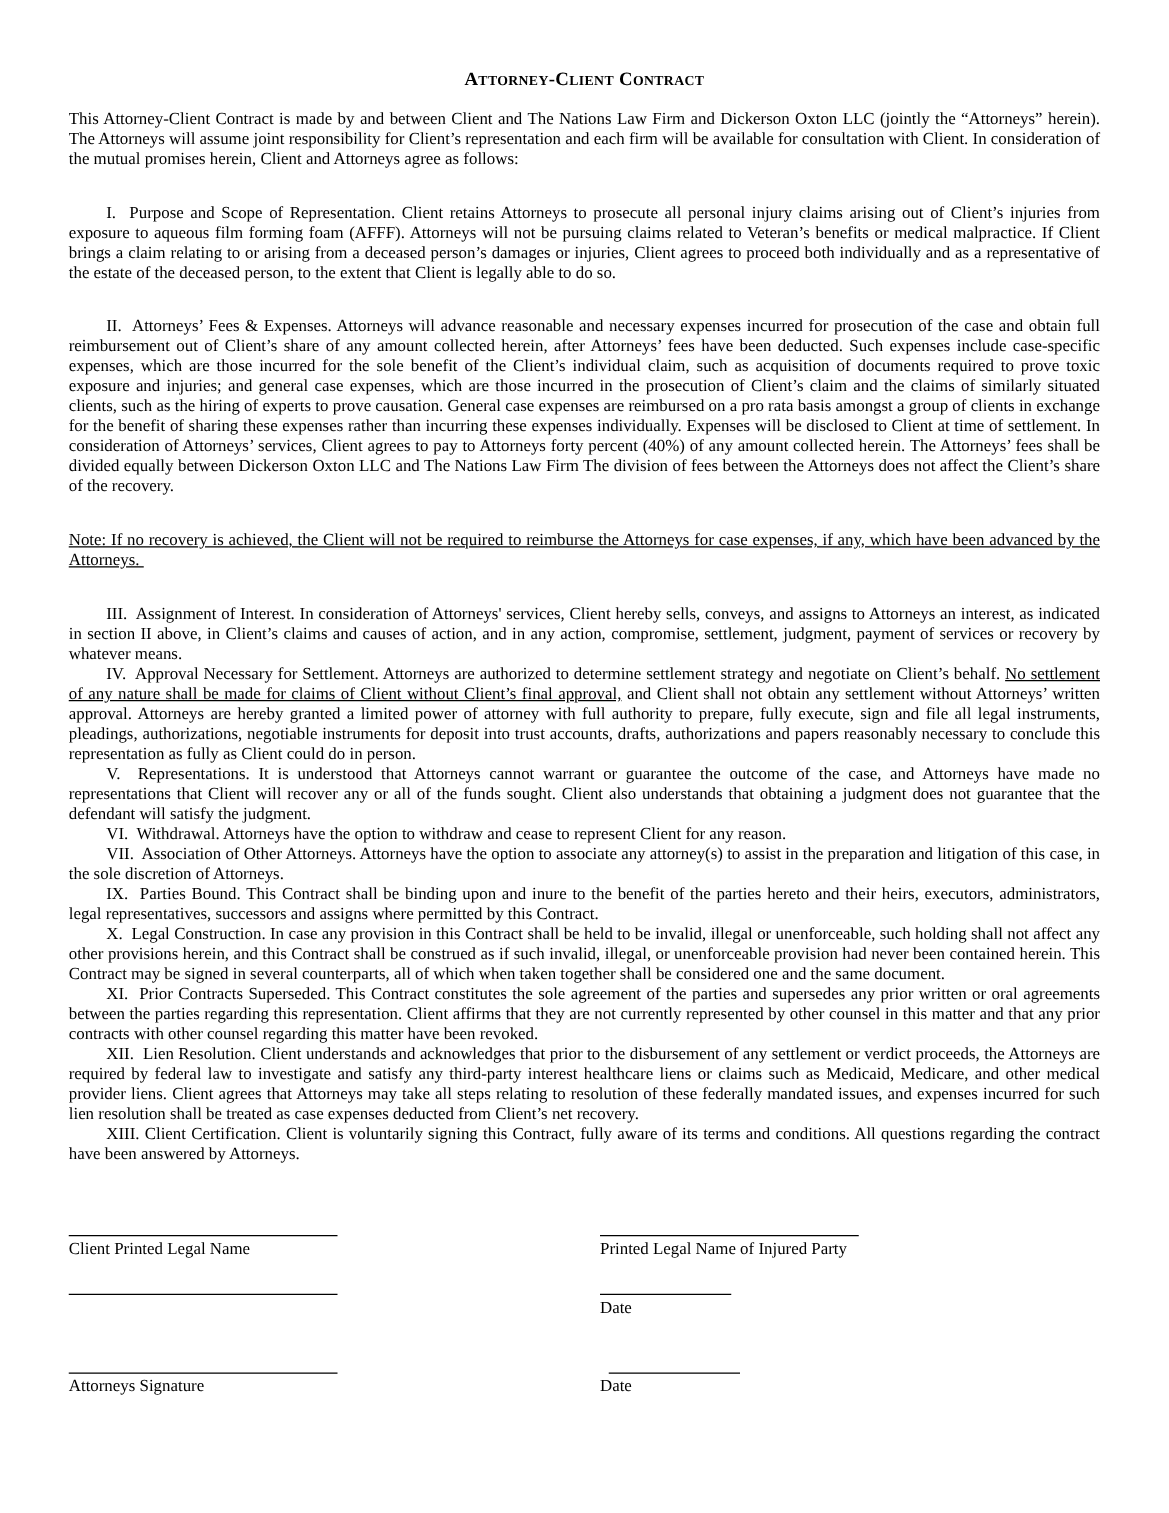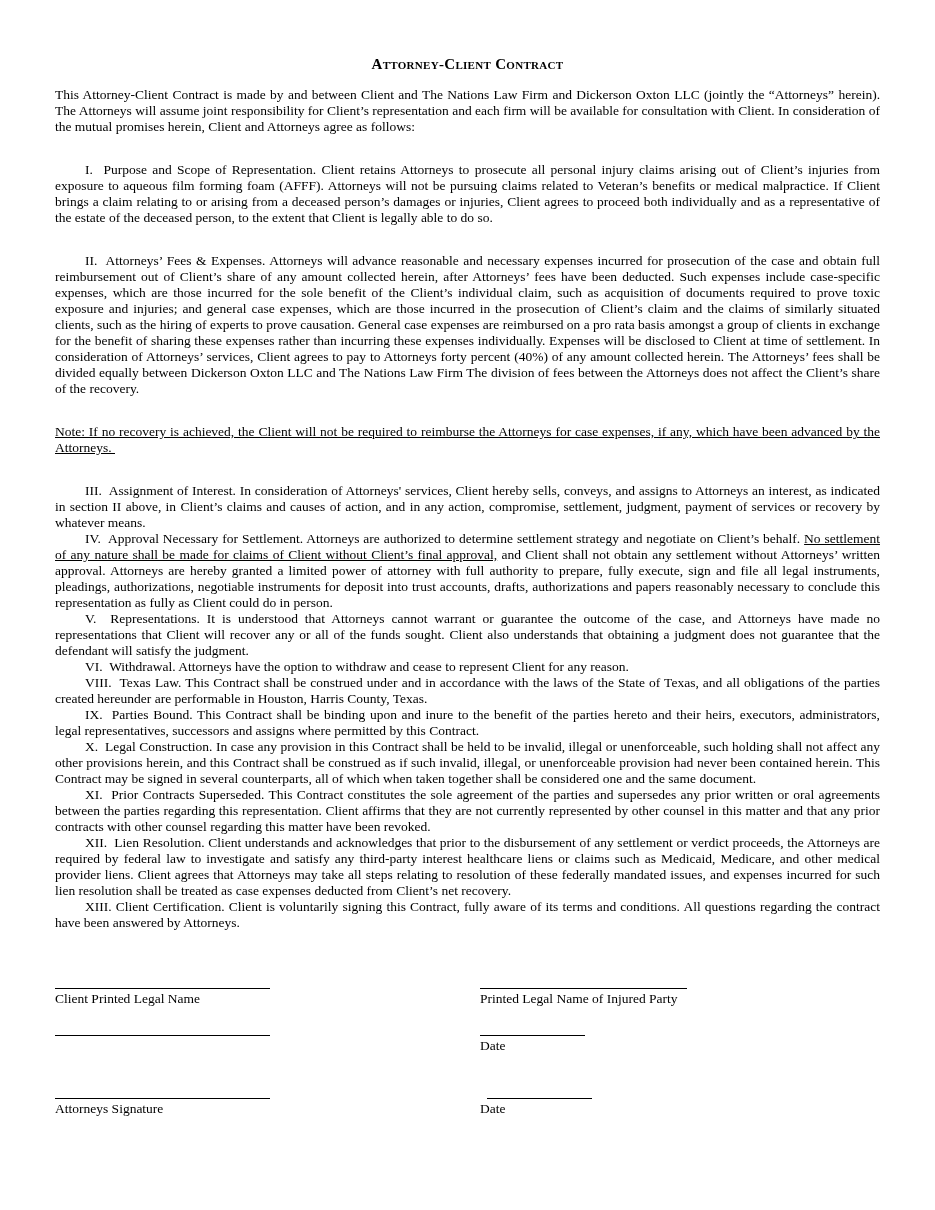--- a/index.html
+++ b/index.html
@@ -52,21 +52,21 @@
 
   <main>
       <p class="para flush"><span>This Attorney-Client Contract is made by and between </span><span class="b">Client</span><span> and </span><span class="b">The Nations Law Firm and Dickerson Oxton LLC</span><span> (jointly the “Attorneys” herein). The Attorneys will assume joint responsibility for Client’s representation and each firm will be available for consultation with Client. In consideration of the mutual promises herein, Client and Attorneys agree as follows:</span></p>
       <p class="para gap"><span class="b">I.&nbsp; Purpose and Scope of Representation</span><span>. Client retains Attorneys to prosecute all personal injury claims arising out of Client’s injuries from exposure to aqueous film forming foam (AFFF). Attorneys will not be pursuing claims related to Veteran’s benefits or medical malpractice. If Client brings a claim relating to or arising from a deceased person’s damages or injuries, Client agrees to proceed both individually and as a representative of the estate of the deceased person, to the extent that Client is legally able to do so.</span></p>
       <p class="para gap"><span class="b">II.&nbsp; Attorneys’ Fees &amp; Expenses</span><span>. Attorneys will advance reasonable and necessary expenses incurred for prosecution of the case and obtain full reimbursement out of Client’s share of any amount collected herein, after Attorneys’ fees have been deducted. Such expenses include case-specific expenses, which are those incurred for the sole benefit of the Client’s individual claim, such as acquisition of documents required to prove toxic exposure and injuries; and general case expenses, which are those incurred in the prosecution of Client’s claim and the claims of similarly situated clients, such as the hiring of experts to prove causation. General case expenses are reimbursed on a pro rata basis amongst a group of clients in exchange for the benefit of sharing these expenses rather than incurring these expenses individually. Expenses will be disclosed to Client at time of settlement. In consideration of Attorneys’ services, Client agrees to pay to Attorneys forty percent (40%) of any amount collected herein. The Attorneys’ fees shall be divided equally between Dickerson Oxton LLC and The Nations Law Firm The division of fees between the Attorneys does not affect the Client’s share of the recovery.</span></p>
       <p class="para flush gap"><span class="b u">Note: If no recovery is achieved, the Client will not be required to reimburse the Attorneys for case expenses, if any, which have been advanced by the Attorneys.&nbsp;</span></p>
       <p class="para gap"><span class="b">III.&nbsp; Assignment of Interest</span><span>. In consideration of Attorneys' services, Client hereby sells, conveys, and assigns to Attorneys an interest, as indicated in section II above, in Client’s claims and causes of action, and in any action, compromise, settlement, judgment, payment of services or recovery by whatever means.</span></p>
       <p class="para"><span class="b">IV.&nbsp; Approval Necessary for Settlement</span><span>. Attorneys are authorized to determine settlement strategy and negotiate on Client’s behalf. </span><span class="u">No settlement of any nature shall be made for claims of Client without Client’s final approval,</span><span> and Client shall not obtain any settlement without Attorneys’ written approval. Attorneys are hereby granted a limited power of attorney with full authority to prepare, fully execute, sign and file all legal instruments, pleadings, authorizations, negotiable instruments for deposit into trust accounts, drafts, authorizations and papers reasonably necessary to conclude this representation as fully as Client could do in person.</span></p>
       <p class="para"><span class="b">V.&nbsp; Representations</span><span>. It is understood that Attorneys cannot warrant or guarantee the outcome of the case, and Attorneys have made no representations that Client will recover any or all of the funds sought. Client also understands that obtaining a judgment does not guarantee that the defendant will satisfy the judgment.</span></p>
       <p class="para"><span class="b">VI.&nbsp; Withdrawal</span><span>. Attorneys have the option to withdraw and cease to represent Client for any reason.</span></p>
-      <p class="para"><span class="b">VIII.&nbsp; Texas Law</span><span>. This Contract shall be construed under and in accordance with the laws of the State of Texas, and all obligations of the parties created hereunder are performable in Houston, Harris County, Texas.</span></p>
+      <p class="para"><span class="b">VII.&nbsp; Association of Other Attorneys</span><span>. Attorneys have the option to associate any attorney(s) to assist in the preparation and litigation of this case, in the sole discretion of Attorneys.</span></p>
       <p class="para"><span class="b">IX.&nbsp; Parties Bound</span><span>. This Contract shall be binding upon and inure to the benefit of the parties hereto and their heirs, executors, administrators, legal representatives, successors and assigns where permitted by this Contract.</span></p>
       <p class="para"><span class="b">X.&nbsp; Legal Construction</span><span>. In case any provision in this Contract shall be held to be invalid, illegal or unenforceable, such holding shall not affect any other provisions herein, and this Contract shall be construed as if such invalid, illegal, or unenforceable provision had never been contained herein. This Contract may be signed in several counterparts, all of which when taken together shall be considered one and the same document.</span></p>
       <p class="para"><span class="b">XI.&nbsp; Prior Contracts Superseded</span><span>. This Contract constitutes the sole agreement of the parties and supersedes any prior written or oral agreements between the parties regarding this representation. Client affirms that they are not currently represented by other counsel in this matter and that any prior contracts with other counsel regarding this matter have been revoked.</span></p>
       <p class="para"><span class="b">XII.&nbsp; Lien Resolution</span><span>. Client understands and acknowledges that prior to the disbursement of any settlement or verdict proceeds, the Attorneys are required by federal law to investigate and satisfy any third-party interest healthcare liens or claims such as Medicaid, Medicare, and other medical provider liens. Client agrees that Attorneys may take all steps relating to resolution of these federally mandated issues, and expenses incurred for such lien resolution shall be treated as case expenses deducted from Client’s net recovery.</span></p>
       <p class="para"><span class="b">XIII. Client Certification</span><span>. Client is voluntarily signing this Contract, fully aware of its terms and conditions. All questions regarding the contract have been answered by Attorneys.</span></p>
     </main>
 
   <section class="signature">
 
     <div class="sig-row row1">

